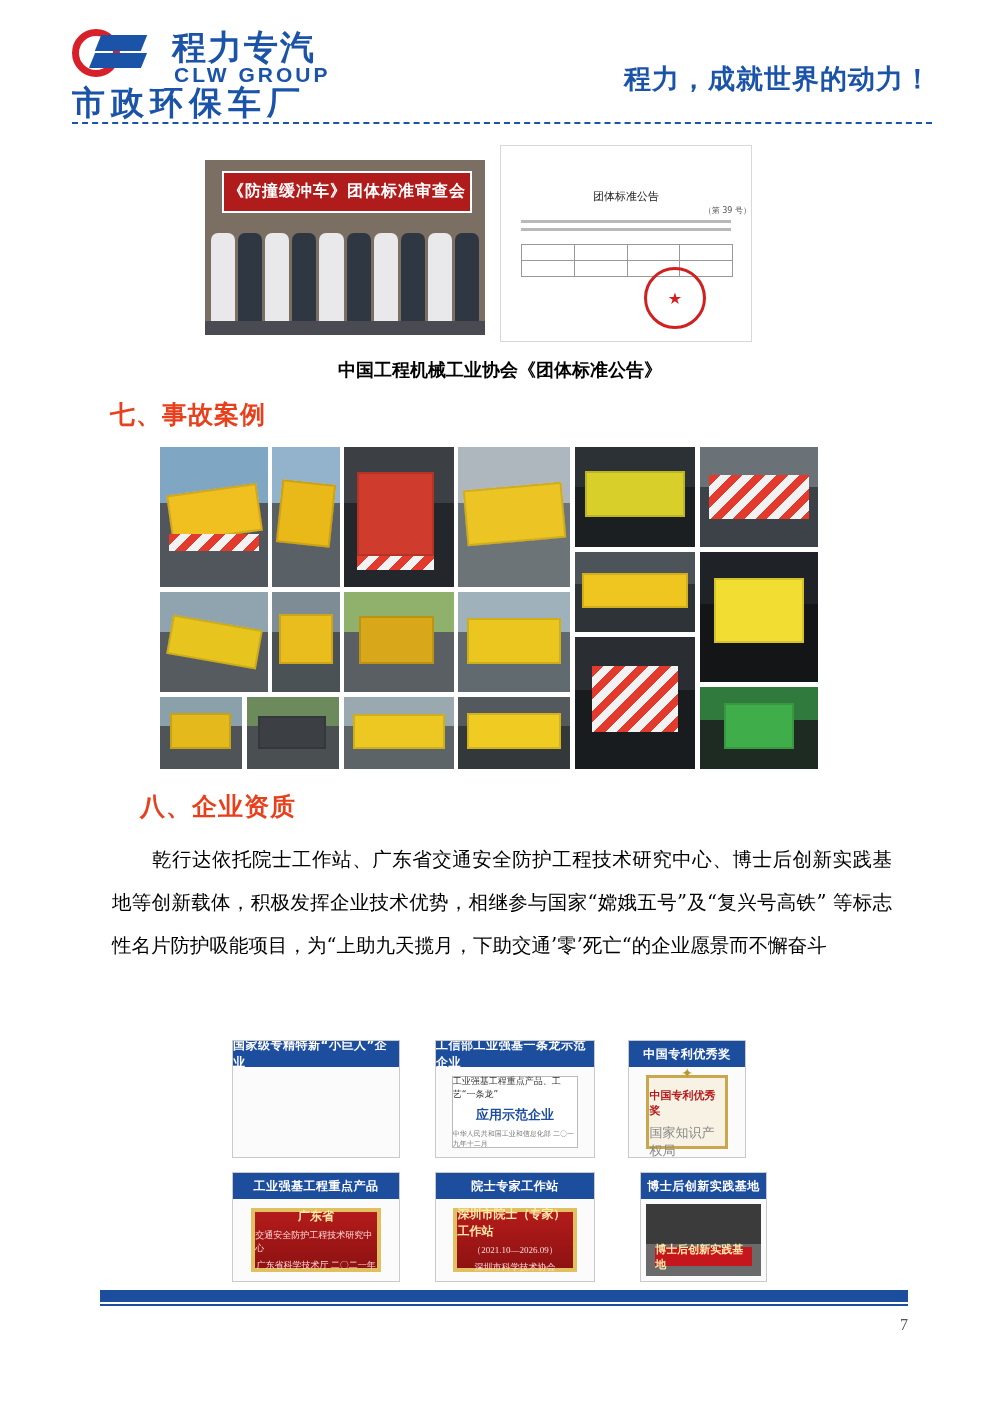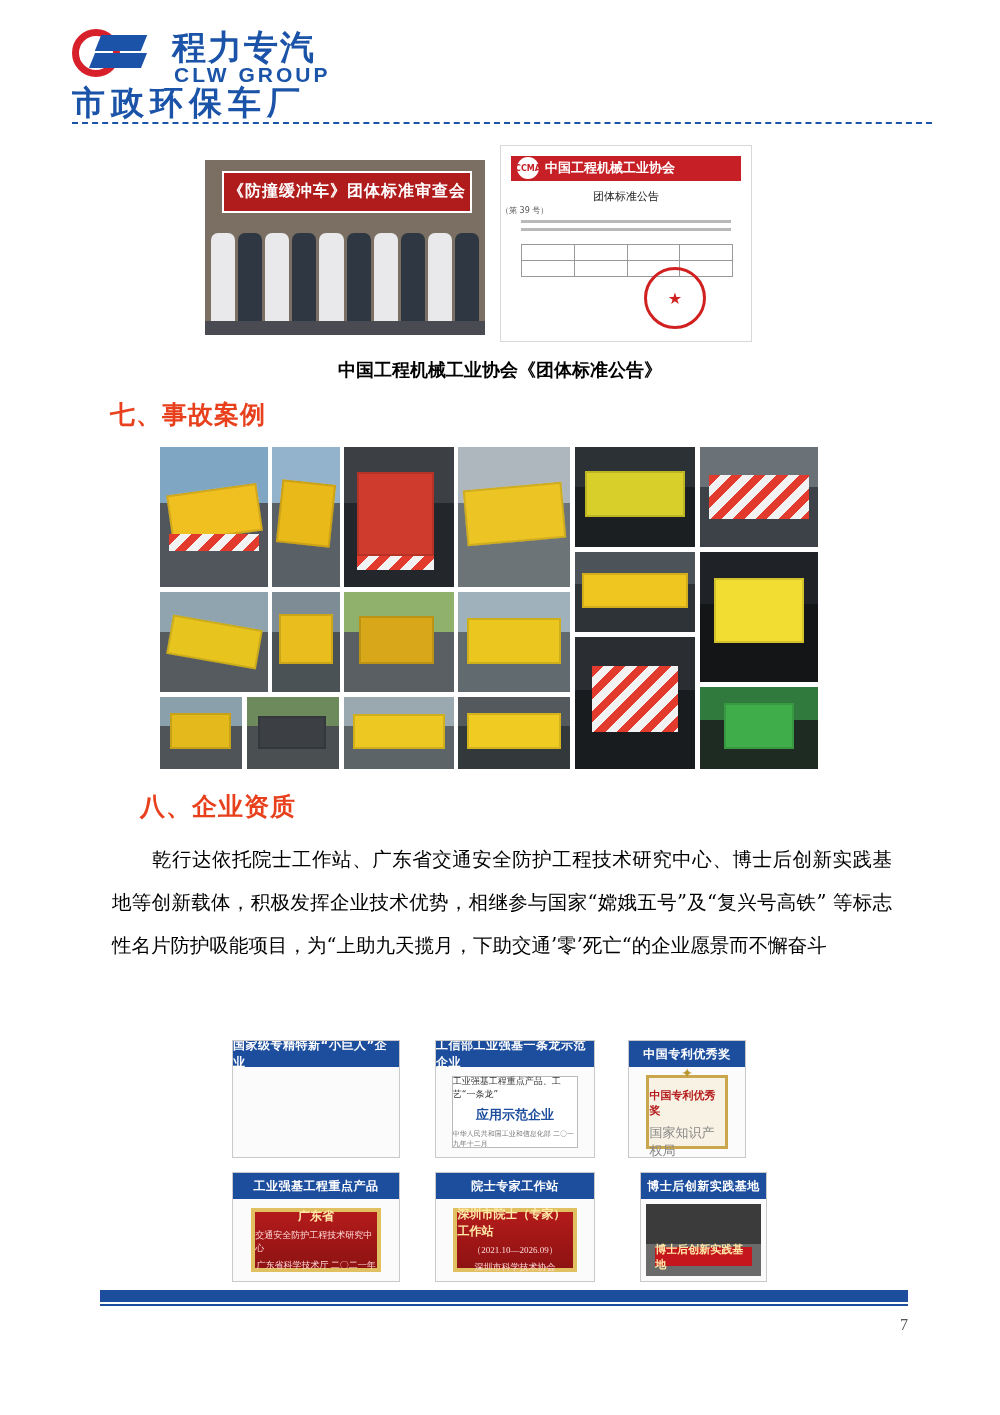--- a/index.html
+++ b/index.html
@@ -178,21 +178,21 @@
   #cert-photo-2 .topbar .dot {
     width:22px; height:22px; border-radius:50%;
     background:#fff; color:#c62026; font-size:8px;
     display:flex; align-items:center; justify-content:center; flex:0 0 auto;
   }
   #cert-photo-2 .doc-title {
     position:absolute; left:0; top:22%; width:100%; text-align:center;
     font-family:"DejaVu Sans",sans-serif; font-size:11px; color:#222;
   }
   #cert-photo-2 .doc-sub {
-    position:absolute; left:0; top:30%; width:100%; text-align:left;
+    position:absolute; left:0; top:30%; width:100%; text-align:right;
     font-family:"DejaVu Sans",sans-serif; font-size:8px; color:#555;
   }
   #cert-photo-2 .lines {
     position:absolute; left:8%; top:38%; width:84%;
   }
   #cert-photo-2 .lines div {
     height:3px; background:#b9b9b9; margin-bottom:5px;
   }
   #cert-photo-2 .tbl {
     position:absolute; left:8%; top:50%; width:84%; height:16%;
@@ -315,20 +315,21 @@
   <div class="logo-block">
     <div class="logo-mark">
       <div class="ring"></div>
       <div class="swoosh1"></div>
       <div class="swoosh2"></div>
     </div>
     <div class="logo-cn">程力专汽</div>
     <div class="logo-en">CLW GROUP</div>
     <div class="logo-sub">市政环保车厂</div>
   </div>
+  <div class="slogan">程力，成就世界的动力！</div>
   <div class="header-dash"></div>
 </div>
 
 <div class="photo" id="cert-photo-1" style="left:205px; top:160px; width:280px; height:175px;">
   <div class="band">
     <div class="band-txt">《防撞缓冲车》团体标准审查会</div>
   </div>
   <div class="row-people">
     <i></i>
       <i></i>
@@ -338,26 +339,20 @@
       <i></i>
       <i></i>
       <i></i>
       <i></i>
       <i></i>
   </div>
   <div class="stage"></div>
 </div>
 
 <div class="photo" id="cert-photo-2" style="left:500px; top:145px; width:250px; height:195px;">
-  <div class="topbar">
-    <span class="dot">CCMA</span>
-    <span>
-      <span>中国工程机械工业协会</span>
-    </span>
-  </div>
   <div class="doc-title">团体标准公告</div>
   <div class="doc-sub">（第 39 号）</div>
   <div class="lines">
     <div></div>
       <div></div>
   </div>
   <div class="tbl">
     <div class="tr">
         <div class="td"></div>
         <div class="td"></div>

